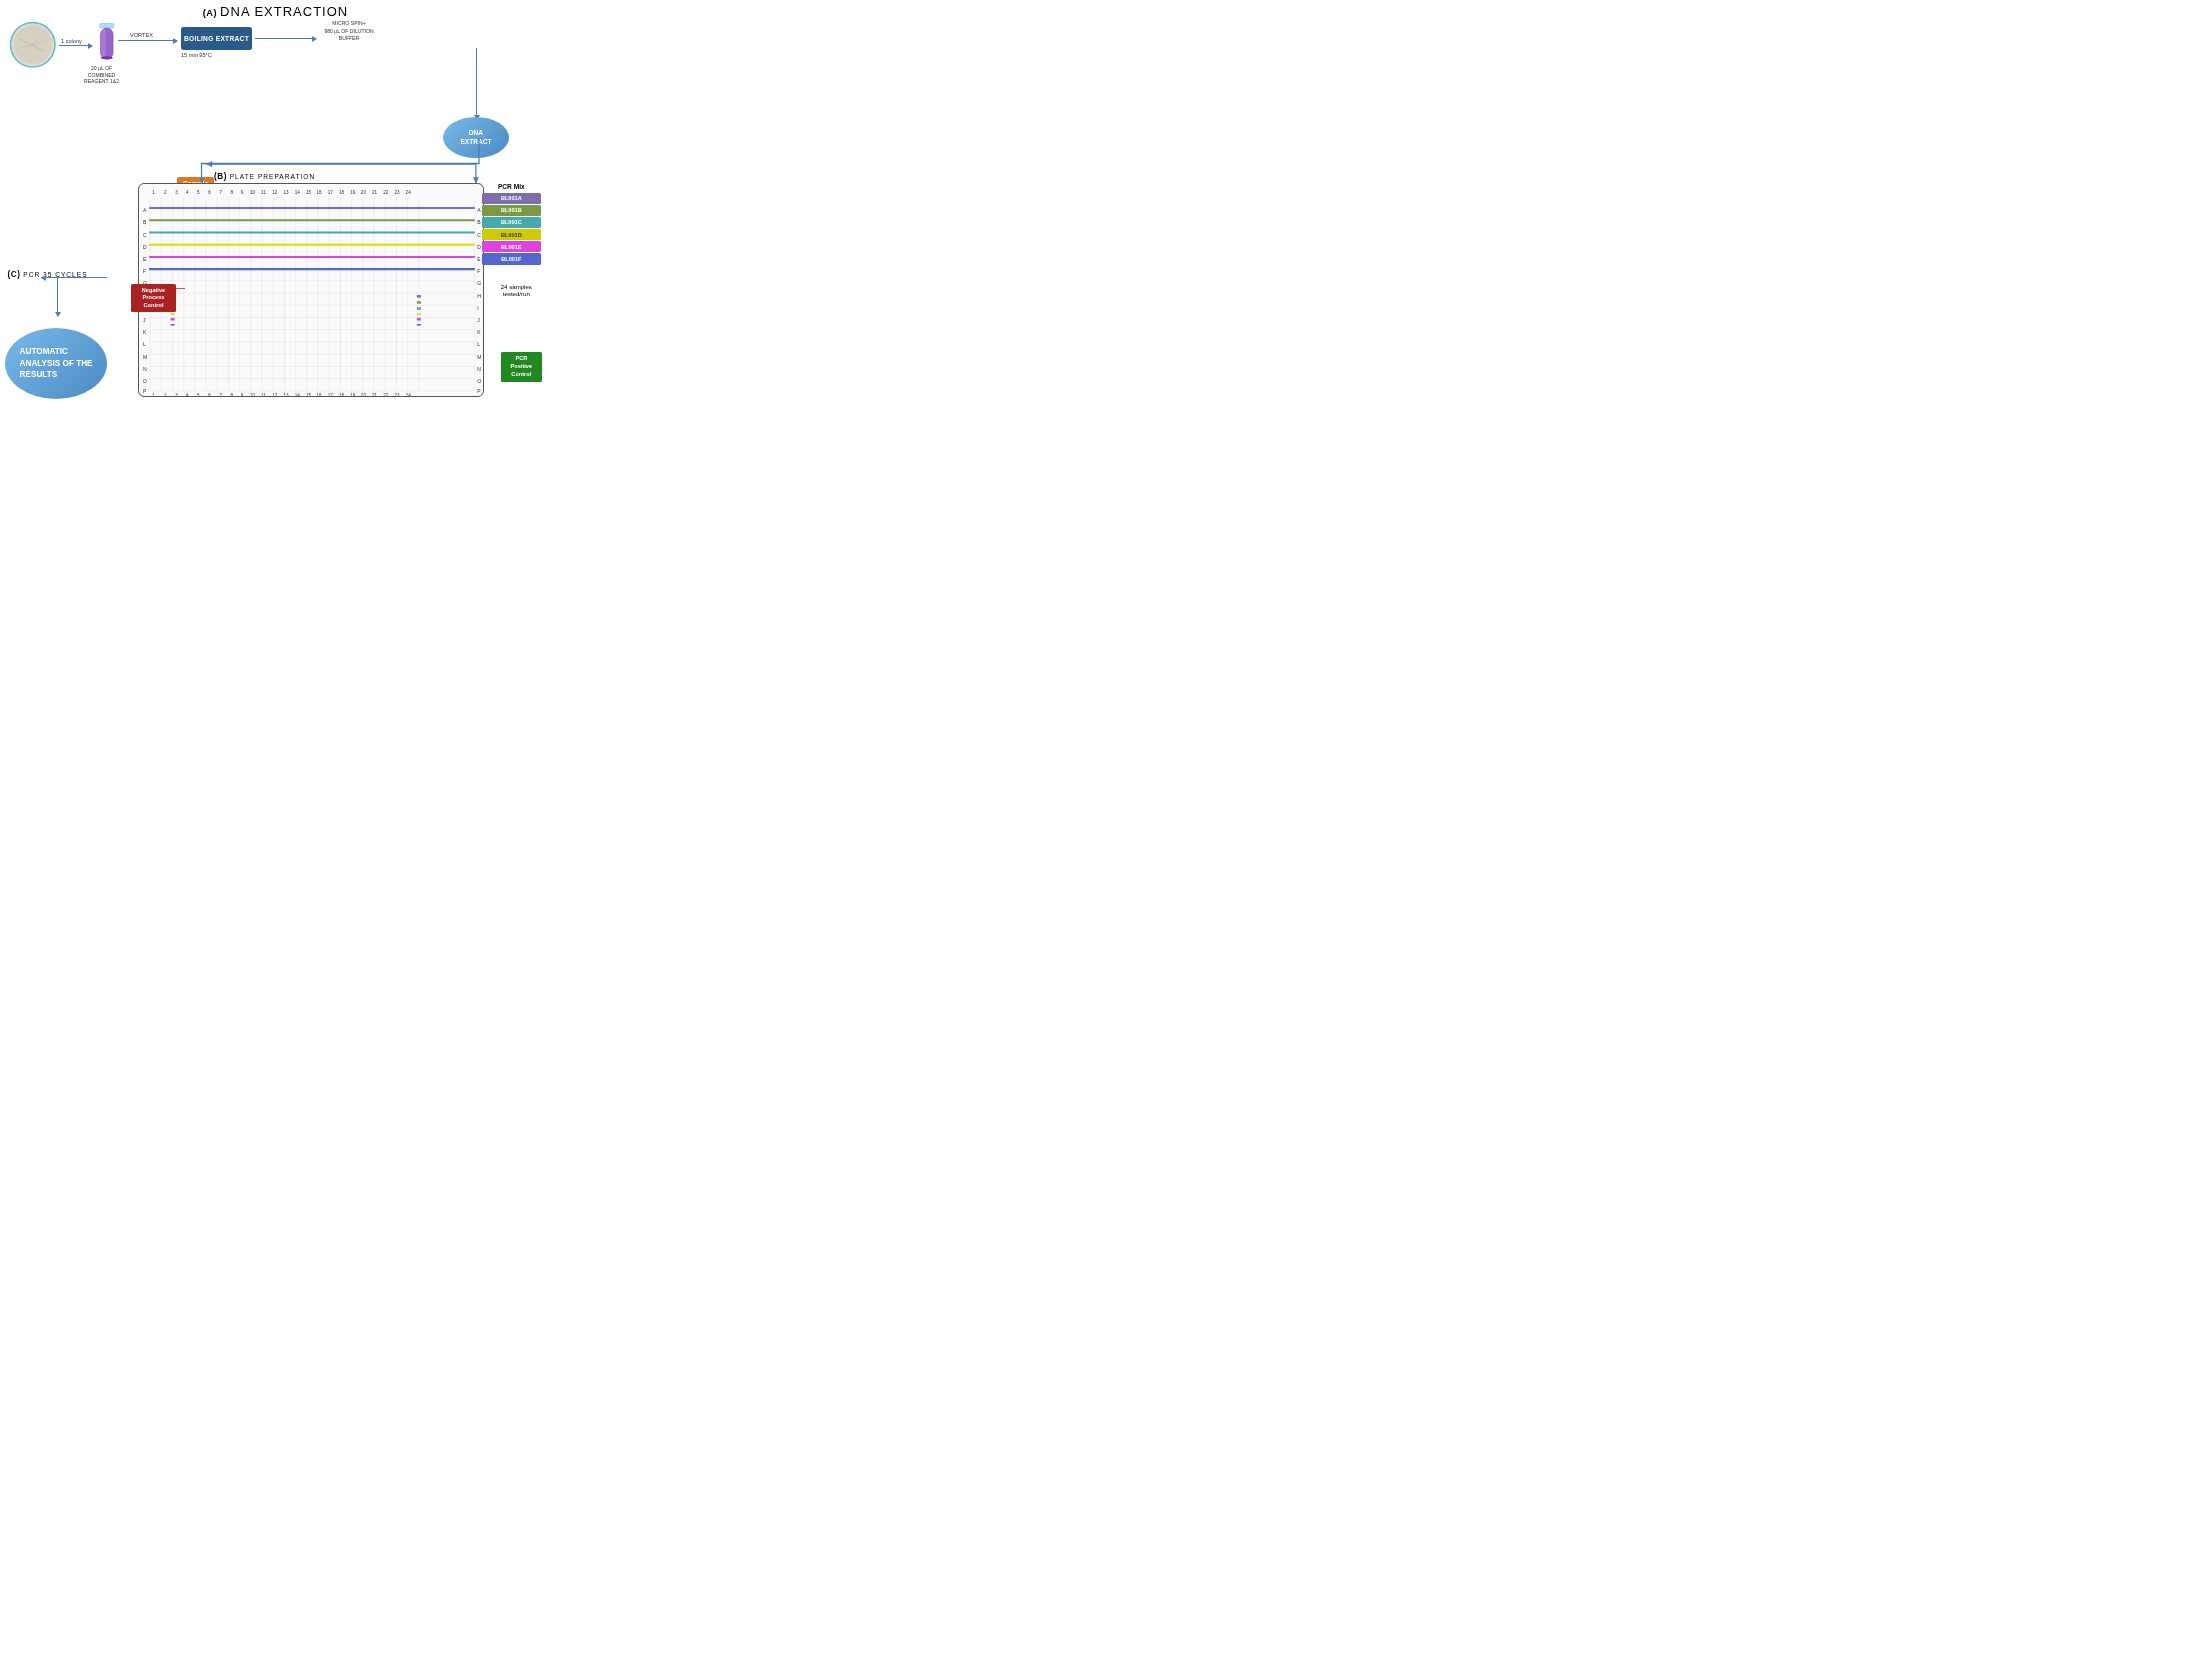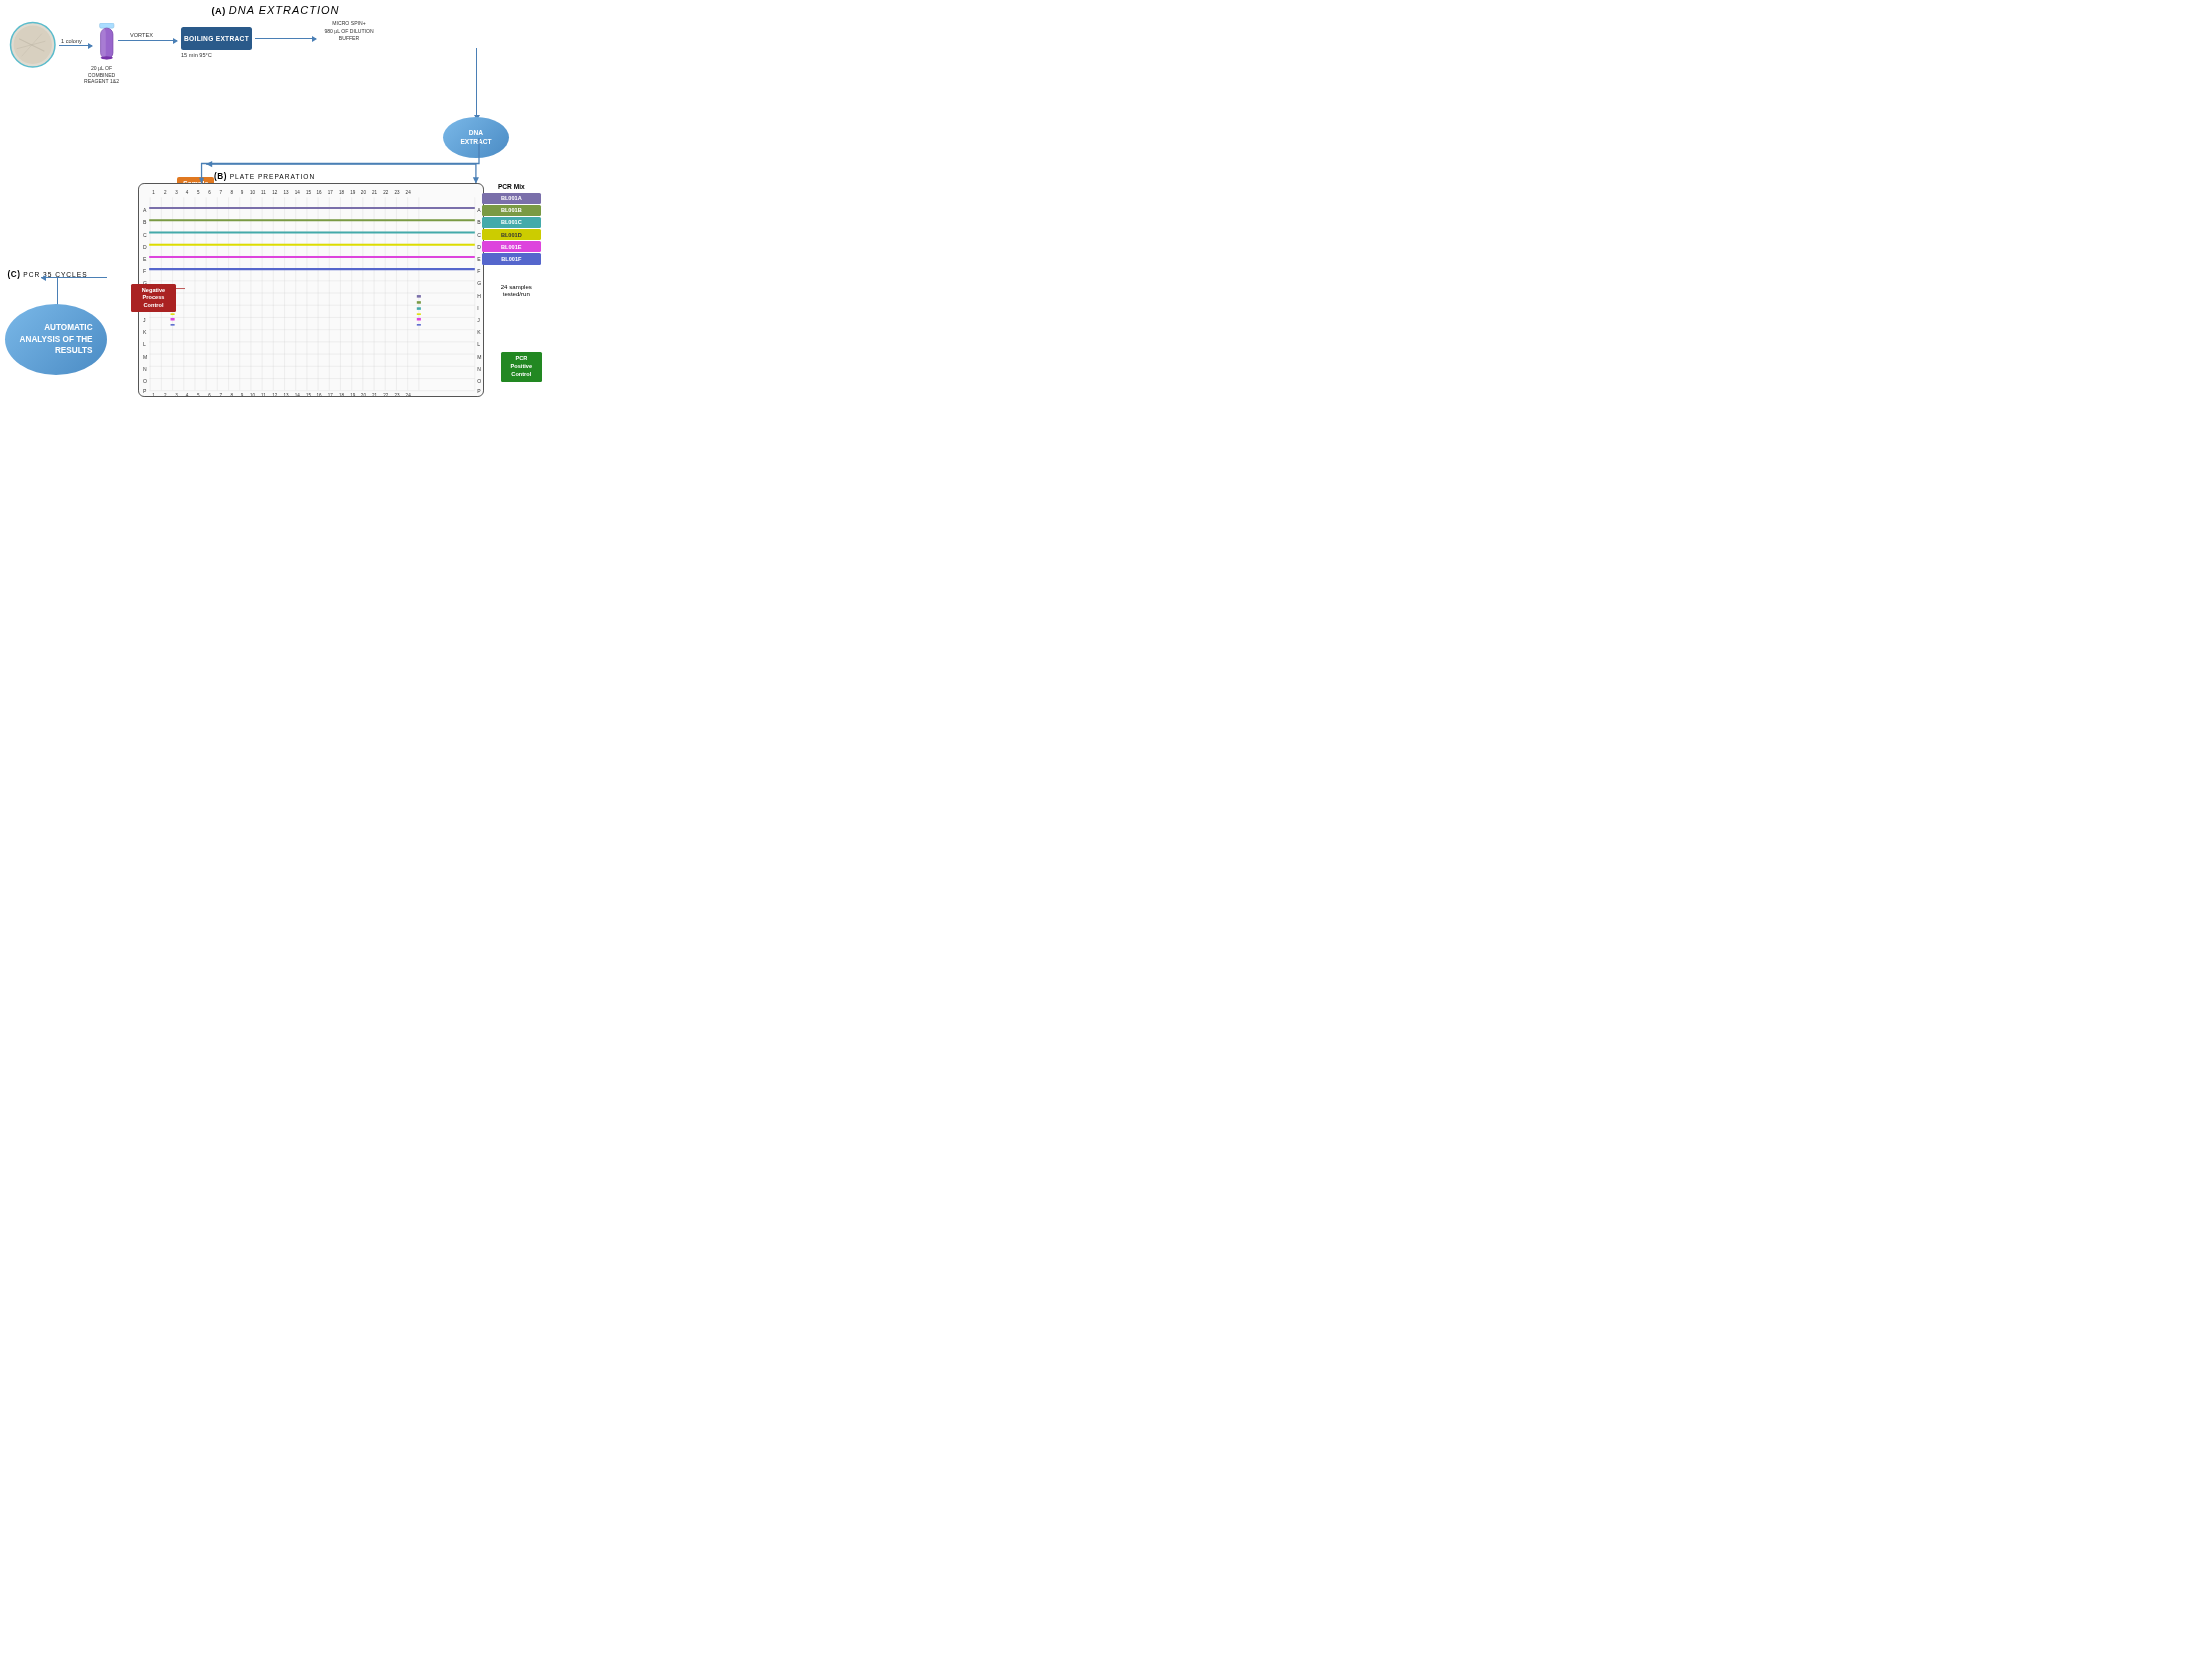--- a/index.html
+++ b/index.html
@@ -153,33 +153,33 @@
       align-items: center;
       justify-content: center;
       color: white;
       font-size: 5.6px;
       font-weight: bold;
     }
 
     
     .auto-analysis-oval {
       position: absolute;
-      top: 304px;
+      top: 328px;
       left: 5.1px;
       width: 102px;
       height: 71px;
       background: linear-gradient(135deg, #7ab8e8, #4a8bc4);
       border-radius: 50%;
       display: flex;
       align-items: center;
       justify-content: center;
       color: white;
       font-weight: bold;
       font-size: 8.2px;
-      text-align: right;
+      text-align: left;
       line-height: 1.4;
     }
 
     
     .neg-control-box {
       position: absolute;
       top: 284px;
       left: 131px;
       background: #aa2222;
       color: white;
@@ -237,21 +237,21 @@
       border-right: 4.6px solid transparent;
     }
   </style>
 </head>
 <body>
 
 <div class="main-container">
 
   <div style="position:absolute;top:4.1px;left:50%;transform:translateX(-50%);font-size:9.2px;font-weight:bold;letter-spacing:0.5px;white-space:nowrap;">
     <span style="font-weight:bold;">(A)</span>
-    <span style="font-weight:normal;font-size:11px;letter-spacing:1px;font-style:italic;">DNA EXTRACTION</span>
+    <span style="font-weight:normal;font-size:13px;letter-spacing:1px;">DNA EXTRACTION</span>
   </div>
 
   <svg style="position:absolute;top:21.4px;left:9.2px;" width="48" height="48" viewBox="0 0 95 95">
     <ellipse cx="47" cy="47" rx="44" ry="44" fill="#e0dbd0" stroke="#5bbccc" stroke-width="3"></ellipse>
     <ellipse cx="47" cy="47" rx="38" ry="38" fill="#d8d0c0" stroke="none"></ellipse>
     <line x1="20" y1="35" x2="70" y2="60" stroke="#c0b8a8" stroke-width="2" opacity="0.7"></line>
     <line x1="15" y1="55" x2="72" y2="40" stroke="#b8b0a0" stroke-width="1.5" opacity="0.5"></line>
     <line x1="25" y1="70" x2="65" y2="25" stroke="#c0b8a8" stroke-width="1.5" opacity="0.5"></line>
   </svg>
 

